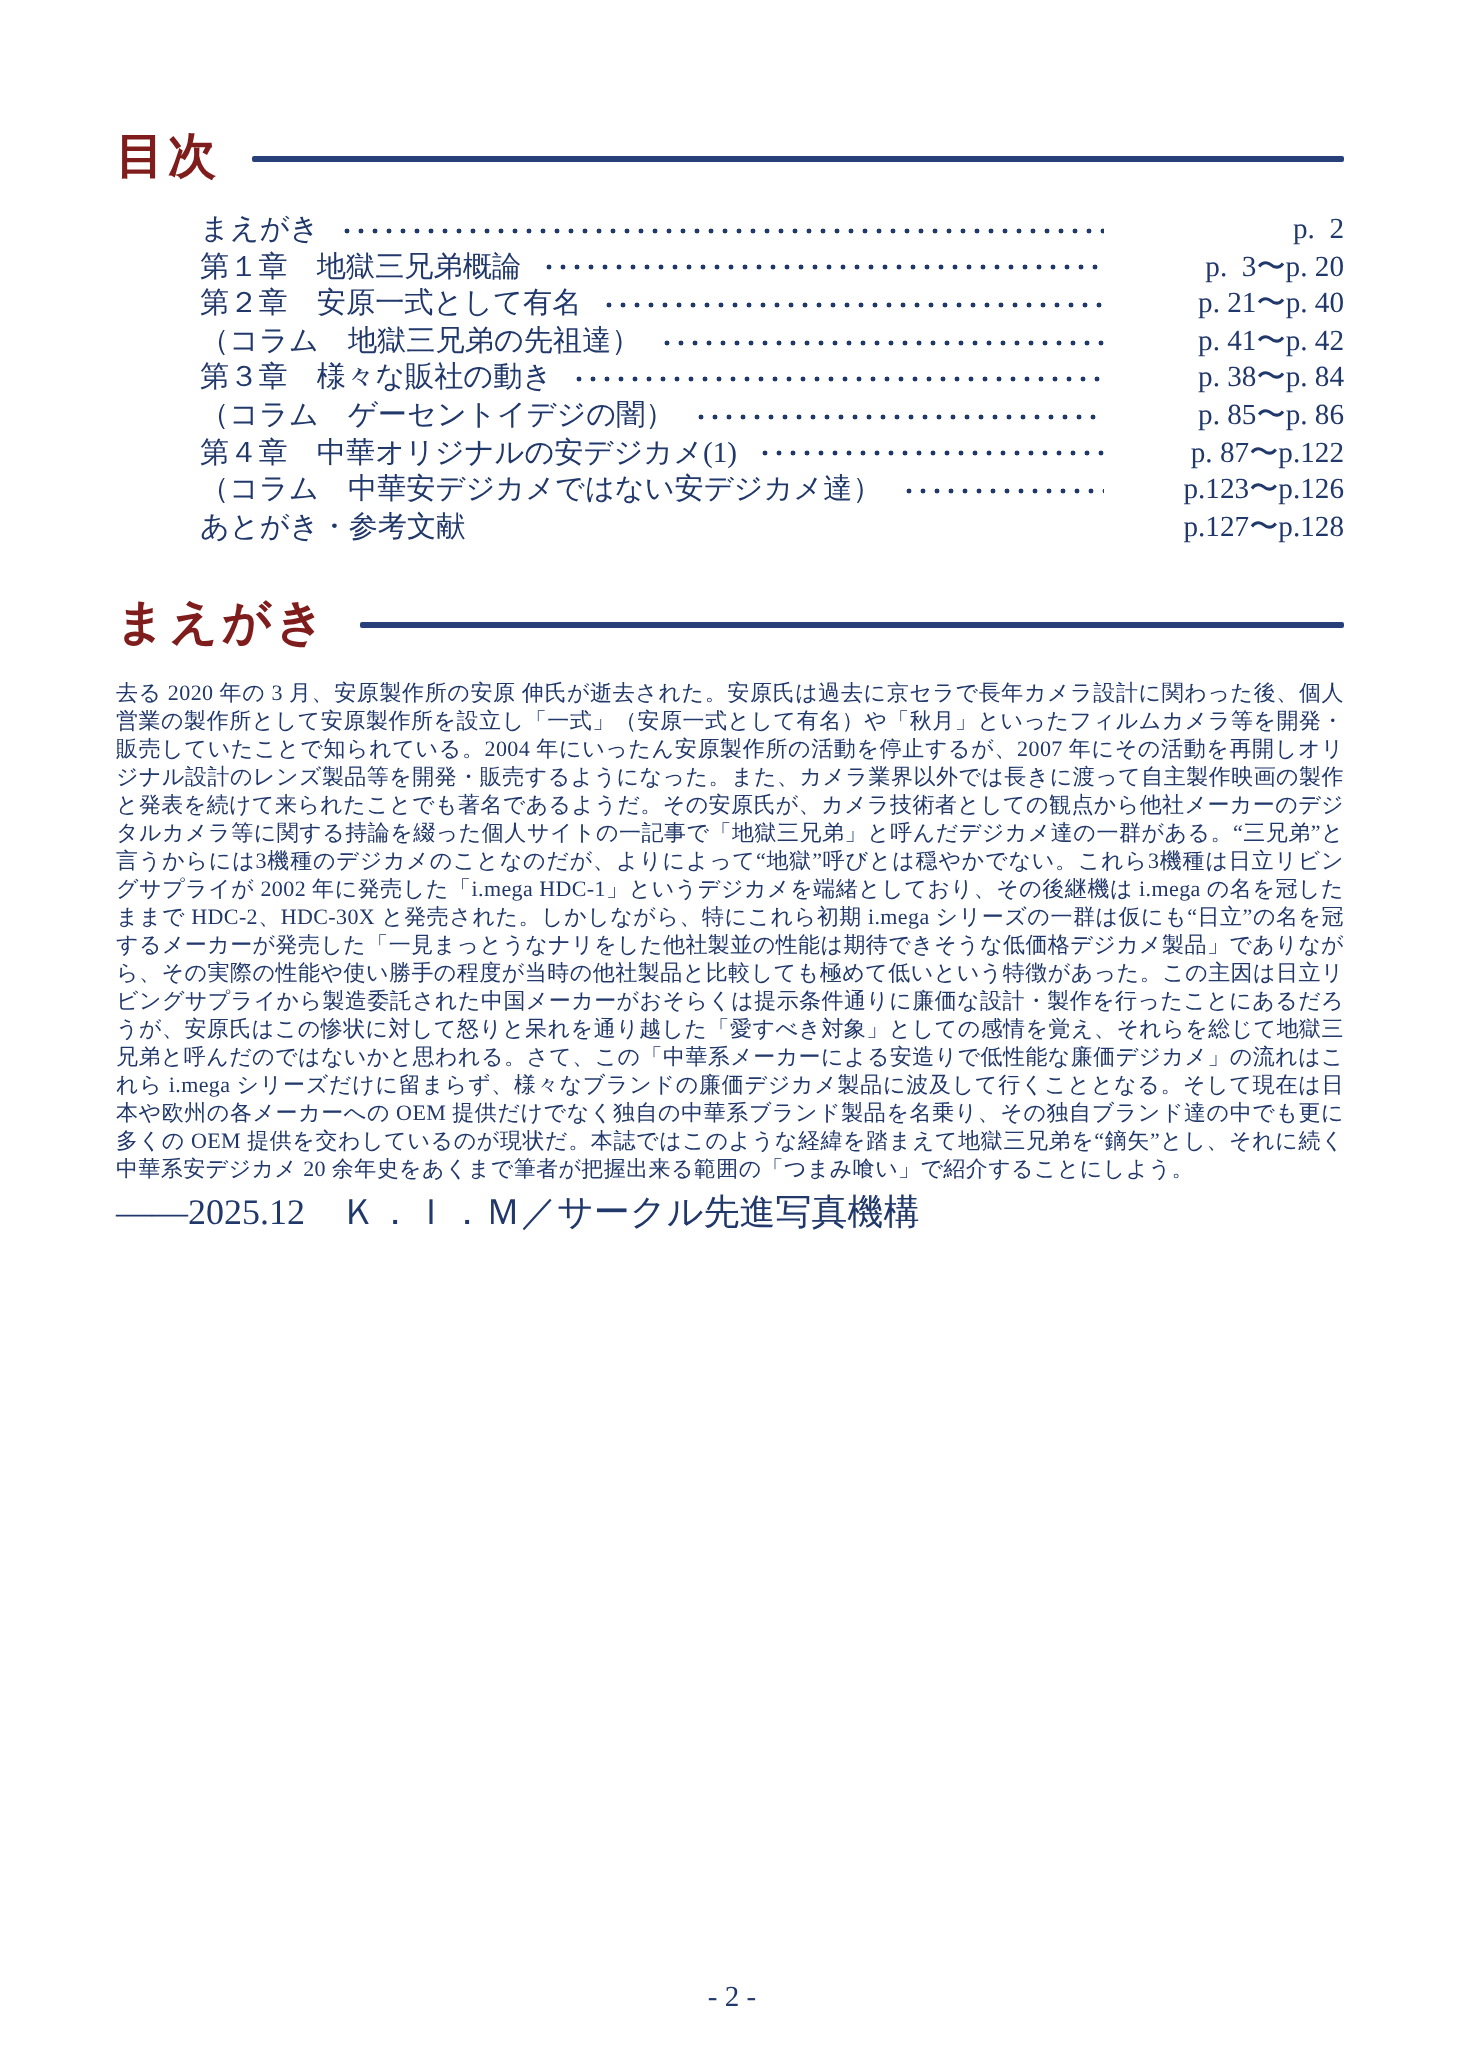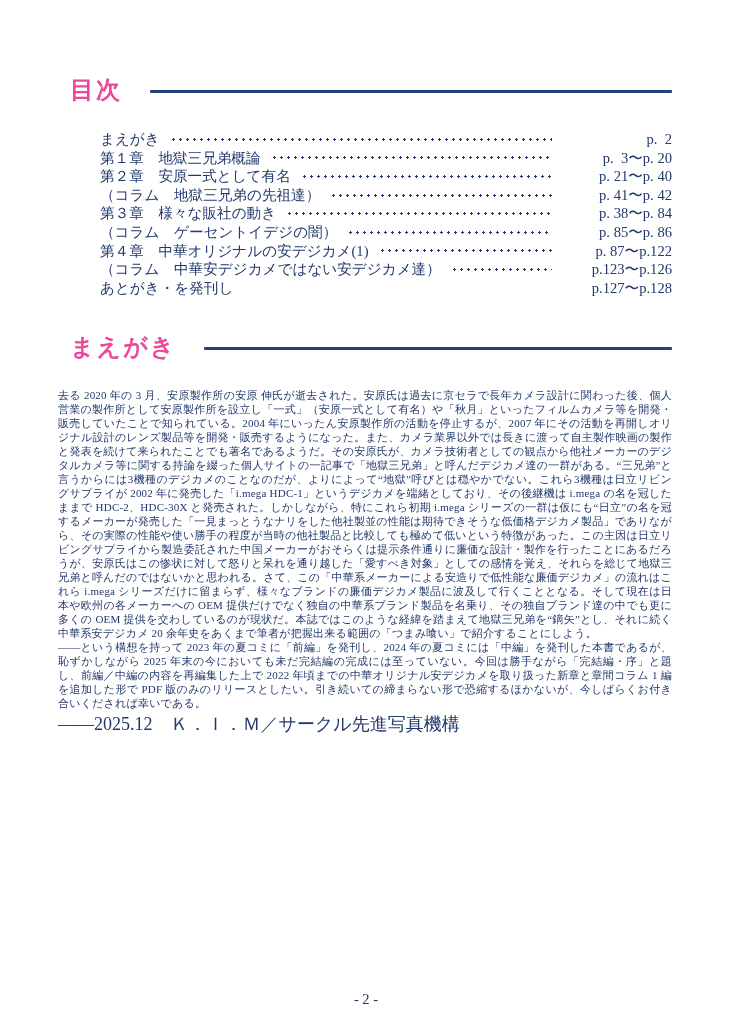--- a/index.html
+++ b/index.html
@@ -9,22 +9,22 @@
     margin:0 auto;
     background:#ffffff;
     box-sizing:border-box;
     padding:62px 60px 0 58px;
     font-family:"Liberation Serif","DejaVu Serif",serif;
     color:#21386b;
     overflow:hidden;
   }
   .heading-row{display:flex;align-items:center;gap:16px;}
   .heading{
-    font-size:24px;font-weight:bold;margin:12px;
-    letter-spacing:2px;color:#ec4899;
+    font-size:24px;font-weight:bold;margin:0;
+    letter-spacing:2px;color:#7f1d1d;
   }
   .rule{flex:1;height:3px;background:#27407a;margin-top:3px;border-radius:1px;}
   .toc-list{margin:12px 0 0 42px;}
   .toc-row{display:flex;align-items:center;font-size:14.6px;line-height:18.6px;}
   .toc-label{white-space:nowrap;}
   .leader{
     flex:1;height:14px;margin:0 10px;align-self:center;
     background-image:radial-gradient(circle,#21386b 1.1px,rgba(33,56,107,0) 1.35px);
     background-size:7px 7px;
     background-position:0 center;
@@ -104,33 +104,32 @@
         <span class="toc-pages">p. 87〜p.122</span>
       </div>
 
       <div class="toc-row">
         <span class="toc-label">（コラム　中華安デジカメではない安デジカメ達）</span>
         <span class="leader"></span>
         <span class="toc-pages">p.123〜p.126</span>
       </div>
 
       <div class="toc-row">
-        <span class="toc-label">あとがき・を発刊し</span>
+        <span class="toc-label">あとがき・参考文献</span>
         <span class="leader blank"></span>
         <span class="toc-pages">p.127〜p.128</span>
       </div>
 
     </div>
   </section>
 
   <section class="preface">
     <div class="heading-row">
       <h2 class="heading">まえがき</h2>
       <span class="rule"></span>
     </div>
     <p class="body-par">去る 2020 年の 3 月、安原製作所の安原 伸氏が逝去された。安原氏は過去に京セラで長年カメラ設計に関わった後、個人営業の製作所として安原製作所を設立し「一式」（安原一式として有名）や「秋月」といったフィルムカメラ等を開発・販売していたことで知られている。2004 年にいったん安原製作所の活動を停止するが、2007 年にその活動を再開しオリジナル設計のレンズ製品等を開発・販売するようになった。また、カメラ業界以外では長きに渡って自主製作映画の製作と発表を続けて来られたことでも著名であるようだ。その安原氏が、カメラ技術者としての観点から他社メーカーのデジタルカメラ等に関する持論を綴った個人サイトの一記事で「地獄三兄弟」と呼んだデジカメ達の一群がある。“三兄弟”と言うからには3機種のデジカメのことなのだが、よりによって“地獄”呼びとは穏やかでない。これら3機種は日立リビングサプライが 2002 年に発売した「i.mega HDC-1」というデジカメを端緒としており、その後継機は i.mega の名を冠したままで HDC-2、HDC-30X と発売された。しかしながら、特にこれら初期 i.mega シリーズの一群は仮にも“日立”の名を冠するメーカーが発売した「一見まっとうなナリをした他社製並の性能は期待できそうな低価格デジカメ製品」でありながら、その実際の性能や使い勝手の程度が当時の他社製品と比較しても極めて低いという特徴があった。この主因は日立リビングサプライから製造委託された中国メーカーがおそらくは提示条件通りに廉価な設計・製作を行ったことにあるだろうが、安原氏はこの惨状に対して怒りと呆れを通り越した「愛すべき対象」としての感情を覚え、それらを総じて地獄三兄弟と呼んだのではないかと思われる。さて、この「中華系メーカーによる安造りで低性能な廉価デジカメ」の流れはこれら i.mega シリーズだけに留まらず、様々なブランドの廉価デジカメ製品に波及して行くこととなる。そして現在は日本や欧州の各メーカーへの OEM 提供だけでなく独自の中華系ブランド製品を名乗り、その独自ブランド達の中でも更に多くの OEM 提供を交わしているのが現状だ。本誌ではこのような経緯を踏まえて地獄三兄弟を“鏑矢”とし、それに続く中華系安デジカメ 20 余年史をあくまで筆者が把握出来る範囲の「つまみ喰い」で紹介することにしよう。</p>
-    <p class="body-par">——という構想を持って 2023 年の夏コミに「前編」を発刊し、2024 年の夏コミには「中編」を発刊した本書であるが、恥ずかしながら 2025 年末の今においても未だ完結編の完成には至っていない。今回は勝手ながら「完結編・序」と題し、前編／中編の内容を再編集した上で 2022 年頃までの中華オリジナル安デジカメを取り扱った新章と章間コラム 1 編を追加した形で PDF 版のみのリリースとしたい。引き続いての締まらない形で恐縮するほかないが、今しばらくお付き合いくだされば幸いである。</p>
     <p class="signature">——2025.12　Ｋ．Ｉ．Ｍ／サークル先進写真機構</p>
   </section>
 
   <div class="page-number">- 2 -</div>
 
 </div>
 
 </body></html>

